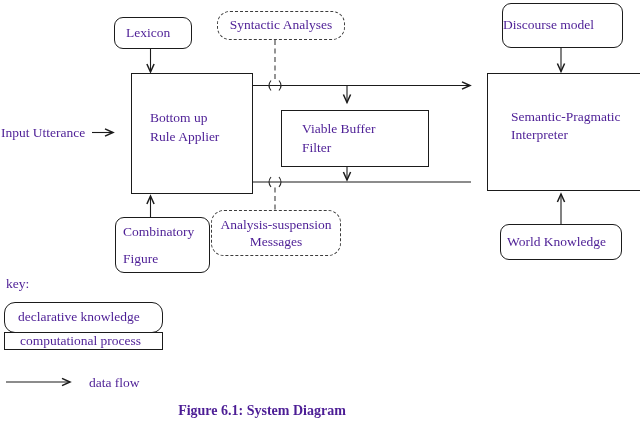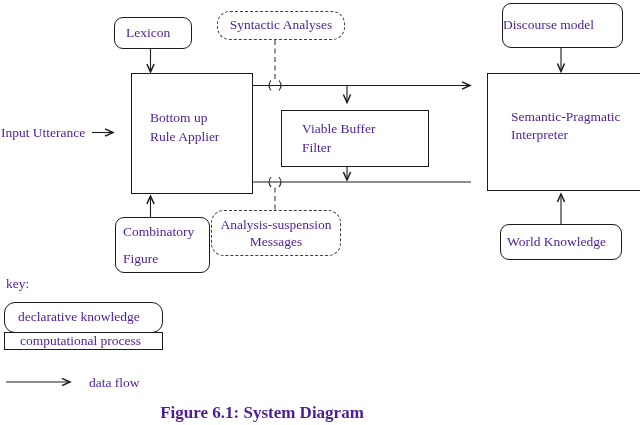--- a/index.html
+++ b/index.html
@@ -13,21 +13,21 @@
   .node{display:flex;flex-direction:column;justify-content:center;background:#ffffff;}
   .node div{line-height:18.5px;white-space:nowrap;}
   .round{border:1.5px solid #1b1b1b;border-radius:9px;}
   .rect{border:1px solid #1b1b1b;}
   .dashedbox{border:1.3px dashed #3c3c3c;border-radius:13px;}
   .hcenter{align-items:center;text-align:center;}
   .lift{padding-bottom:12px;margin-left:16px;}   
   .lh27 div{line-height:27px;}
   .lh17 div{line-height:17px;}
   .plain-label{white-space:nowrap;}
-  #caption{left:0;top:403px;width:524px;text-align:center;font-weight:600;font-size:17px;}
+  #caption{left:0;top:403px;width:524px;text-align:center;font-weight:600;font-size:14px;}
 </style>
 </head>
 <body>
 
 <div id="canvas" style="color: #4c1d95; background: rgb(255, 255, 255);">
 
   <svg id="connectors" class="abs" width="640" height="425" viewBox="0 0 640 425">
     <defs>
       <marker id="ah" markerWidth="11" markerHeight="11" refX="9" refY="5" orient="auto" markerUnits="userSpaceOnUse">
         <path d="M1,1.4 L9,5 L1,8.6" fill="none" stroke="#1b1b1b" stroke-width="1.5"></path>

